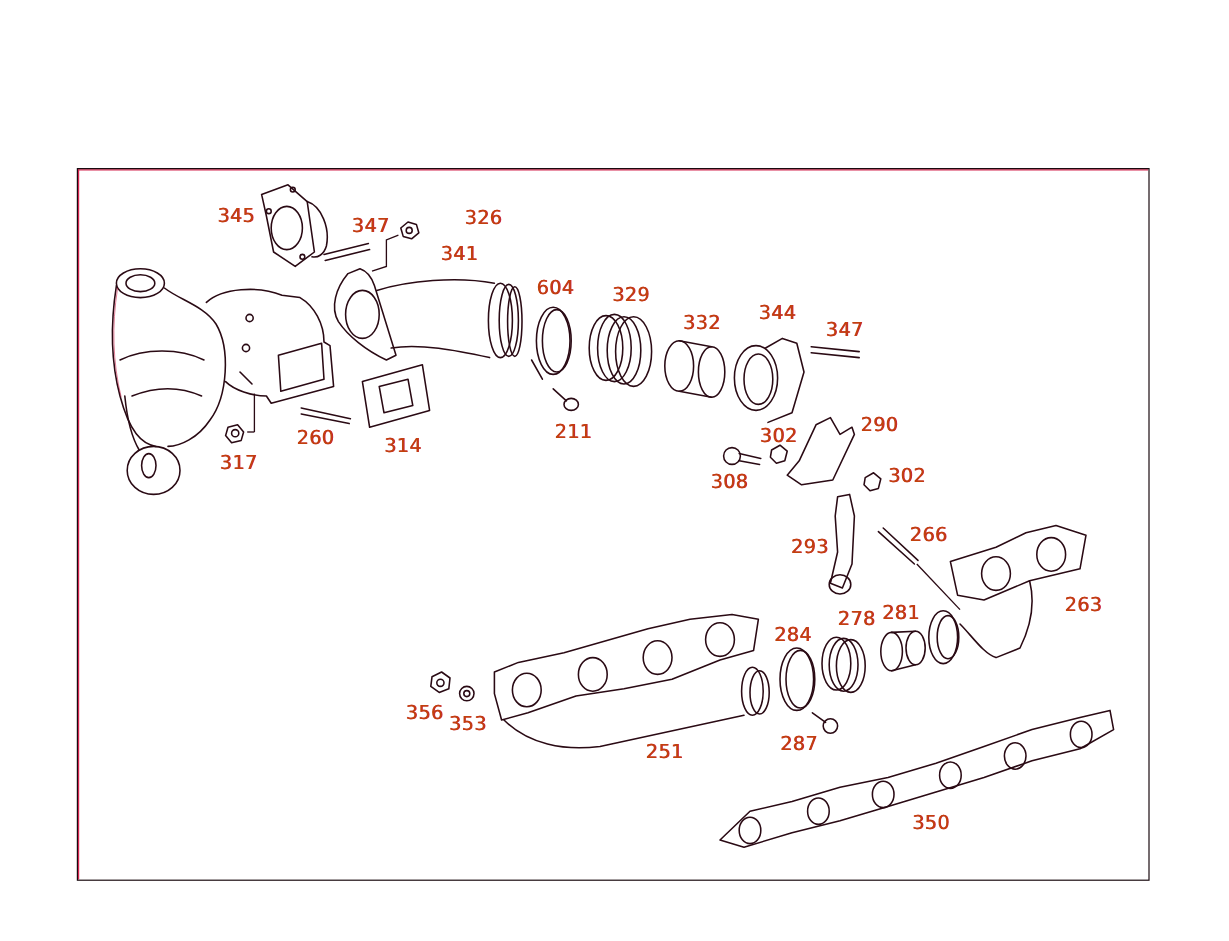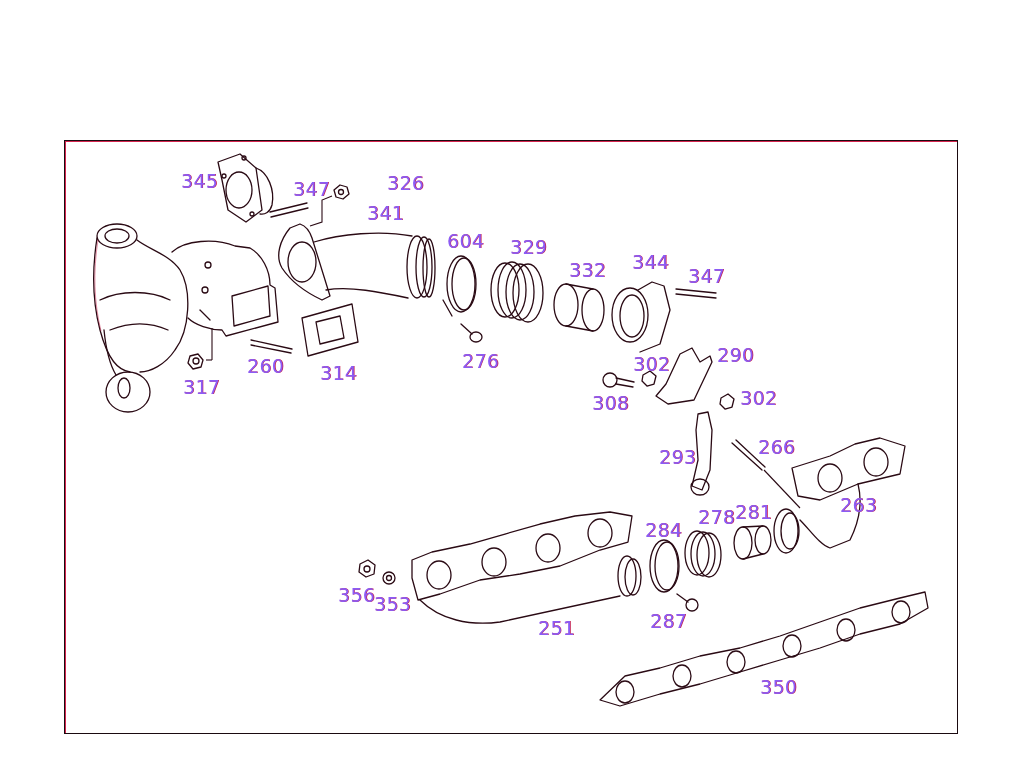--- a/index.html
+++ b/index.html
@@ -2,21 +2,21 @@
 <html><head>
 <meta charset="utf-8">
 <style>
   html, body { margin:0; padding:0; background:#ffffff; }
   body { width:1024px; height:784px; position:relative; overflow:hidden; font-family:"DejaVu Sans", sans-serif; }
   #frame { position:absolute; left:64px; top:140px; width:894px; height:594px; border:1px solid #1a0a10; box-shadow: 1px 0 0 #d4244e inset, 0 1px 0 #d4244e inset; box-sizing:border-box; }
   svg#diagram { position:absolute; left:0; top:0; width:1024px; height:784px; }
   .part { fill:none; stroke:#2a0a14; stroke-width:1.3; stroke-linejoin:round; stroke-linecap:round; }
   .part-red { fill:none; stroke:#c8204a; stroke-width:0.6; opacity:0.8; }
   .lead { fill:none; stroke:#2a0a14; stroke-width:1.1; }
-  .lbl { position:absolute; font-size:19px; color:#8b5cf6; letter-spacing:0.3px; cursor:pointer; line-height:1; text-shadow: 0.6px 0 0 #c8204a; }
+  .lbl { position:absolute; font-size:16px; color:#c2410c; letter-spacing:0.3px; cursor:pointer; line-height:1; text-shadow: 0.6px 0 0 #c8204a; }
 </style>
 </head>
 <body>
 
 <div id="frame"></div>
 
 <svg id="diagram" viewBox="0 0 1024 784">
 
   <g>
     <ellipse class="part" cx="117" cy="236" rx="20" ry="12"></ellipse>
@@ -212,31 +212,31 @@
 
 <div class="lbl" style="left:181px;top:172px;">345</div>
 <div class="lbl" style="left:293px;top:180px;">347</div>
 <div class="lbl" style="left:353px;top:174px;margin-left:34px;">326</div>
 <div class="lbl" style="left:367px;top:204px;">341</div>
 <div class="lbl" style="left:447px;top:232px;">604</div>
 <div class="lbl" style="left:510px;top:238px;">329</div>
 <div class="lbl" style="left:569px;top:261px;">332</div>
 <div class="lbl" style="left:632px;top:253px;">344</div>
 <div class="lbl" style="left:688px;top:267px;">347</div>
-<div class="lbl" style="left:462px;top:352px;">276</div>
+<div class="lbl" style="left:462px;top:352px;">211</div>
 <div class="lbl" style="left:183px;top:378px;">317</div>
 <div class="lbl" style="left:247px;top:357px;">260</div>
 <div class="lbl" style="left:320px;top:364px;">314</div>
 <div class="lbl" style="left:633px;top:355px;">302</div>
 <div class="lbl" style="left:717px;top:346px;">290</div>
 <div class="lbl" style="left:592px;top:394px;">308</div>
 <div class="lbl" style="left:740px;top:389px;">302</div>
 <div class="lbl" style="left:758px;top:438px;">266</div>
 <div class="lbl" style="left:659px;top:448px;">293</div>
-<div class="lbl" style="left:840px;top:496px;">263</div>
+<div class="lbl" style="left:887px;top:496px;">263</div>
 <div class="lbl" style="left:645px;top:521px;">284</div>
 <div class="lbl" style="left:698px;top:508px;">278</div>
 <div class="lbl" style="left:735px;top:503px;">281</div>
 <div class="lbl" style="left:338px;top:586px;">356</div>
 <div class="lbl" style="left:374px;top:595px;">353</div>
 <div class="lbl" style="left:538px;top:619px;">251</div>
 <div class="lbl" style="left:650px;top:612px;">287</div>
 <div class="lbl" style="left:760px;top:678px;">350</div>
 
 </body></html>

